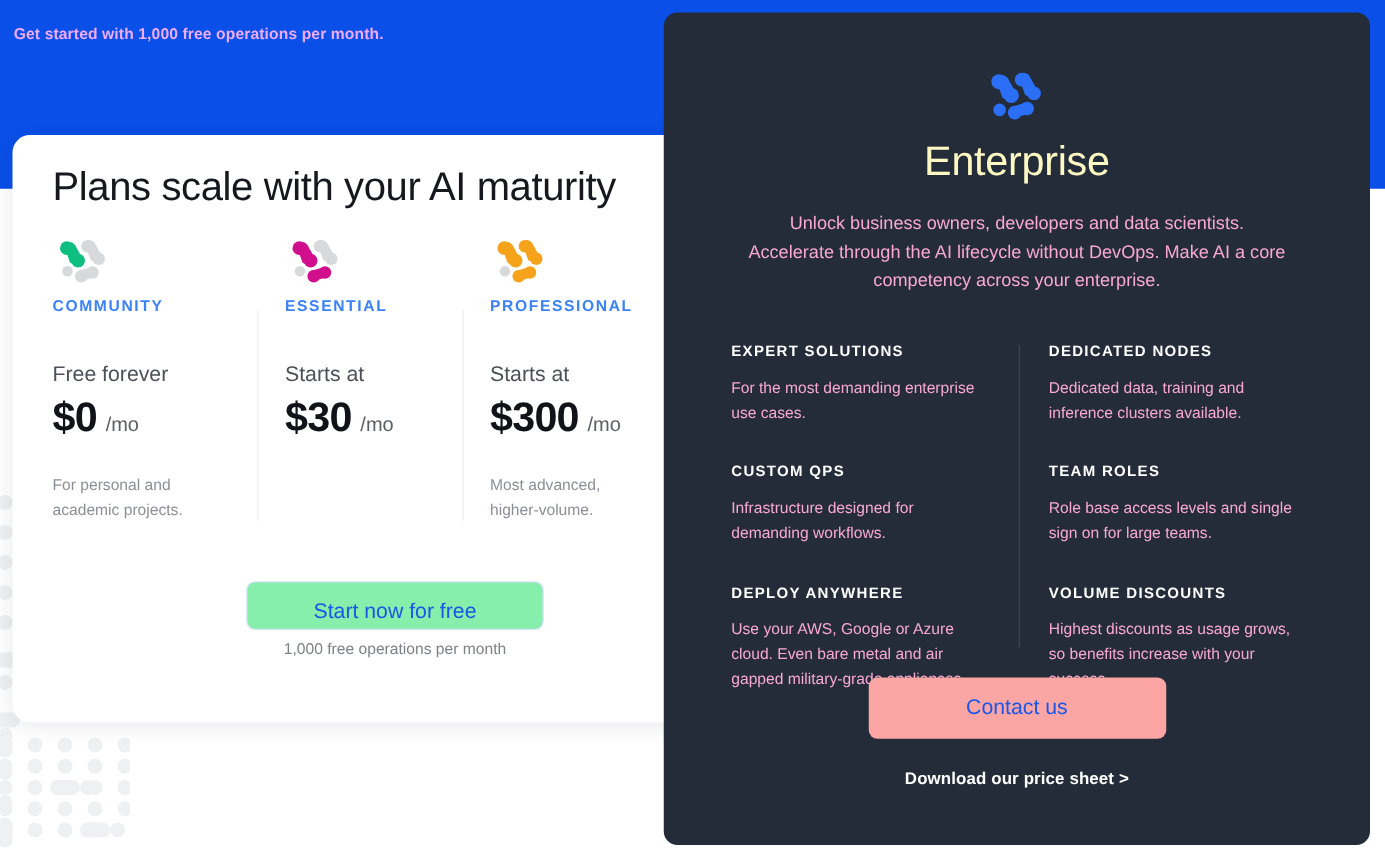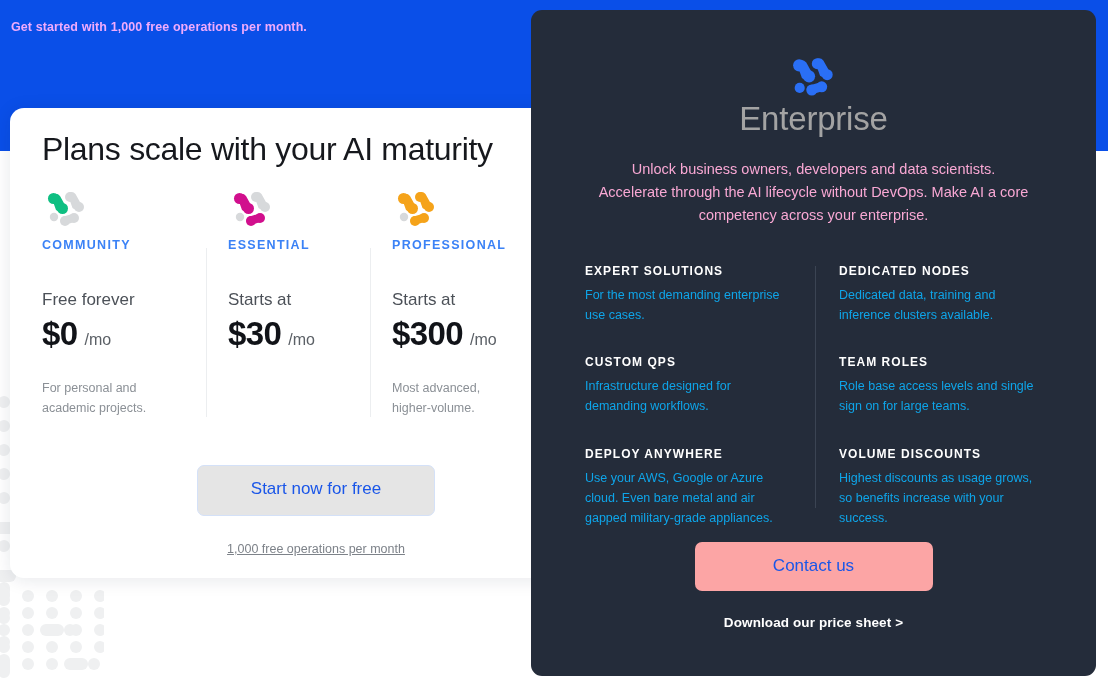--- a/index.html
+++ b/index.html
@@ -124,56 +124,56 @@
 
   .cta-wrap {
     position: absolute;
     left: 0; right: 0; top: 357px;
     width: 612px;
     text-align: center;
   }
   .cta-btn {
     display: inline-block;
     width: 238px;
-    padding: 13px 0 16px;
-    background: #e5e5e5;
+    padding: 13px 0 4px;
+    background: #86efac;
     color: #1a56e8;
     border: 1px solid #d4e1f8;
     border-radius: 7px;
     font-size: 17px;
     font-weight: 400;
     cursor: pointer;
     font-family: "Liberation Sans", sans-serif;
   }
   .cta-note {
-    margin-top: 26px;
+    margin-top: 8px;
     font-size: 12.5px;
     color: #7d8289;
-    text-decoration: underline;
   }
 
   
   .ent-panel {
     position: absolute;
     left: 531px; top: 10px;
     width: 565px; height: 666px;
     background: #242c3a;
     border-radius: 11px;
     z-index: 3;
     color: #ffffff;
   }
   .ent-logo {
     margin: 46px auto 0;
     width: 56px; height: 44px;
   }
   .ent-title {
+    margin-top: 10px;
     text-align: center;
     font-size: 33px;
     font-weight: 400;
-    color: #a3a3a3;
+    color: #fef9c3;
     letter-spacing: -.2px;
   }
   .ent-lede {
     margin: 20px auto 0;
     width: 432px;
     text-align: center;
     font-size: 14.5px;
     line-height: 1.58;
     color: #f9a8d4;
   }
@@ -195,24 +195,24 @@
     background: #3b4453;
   }
   .feat + .feat { margin-top: 30px; }
   .feat-title {
     font-size: 12px;
     font-weight: 700;
     letter-spacing: 1.05px;
     color: #ffffff;
   }
   .feat-body {
-    margin-top: 7px;
+    margin-top: 12px;
     font-size: 12.5px;
     line-height: 1.62;
-    color: #0ea5e9;
+    color: #f9a8d4;
   }
 
   .ent-cta-wrap {
     position: absolute;
     left: 0; right: 0; top: 532px;
     text-align: center;
   }
   .ent-cta {
     display: inline-block;
     width: 238px;

